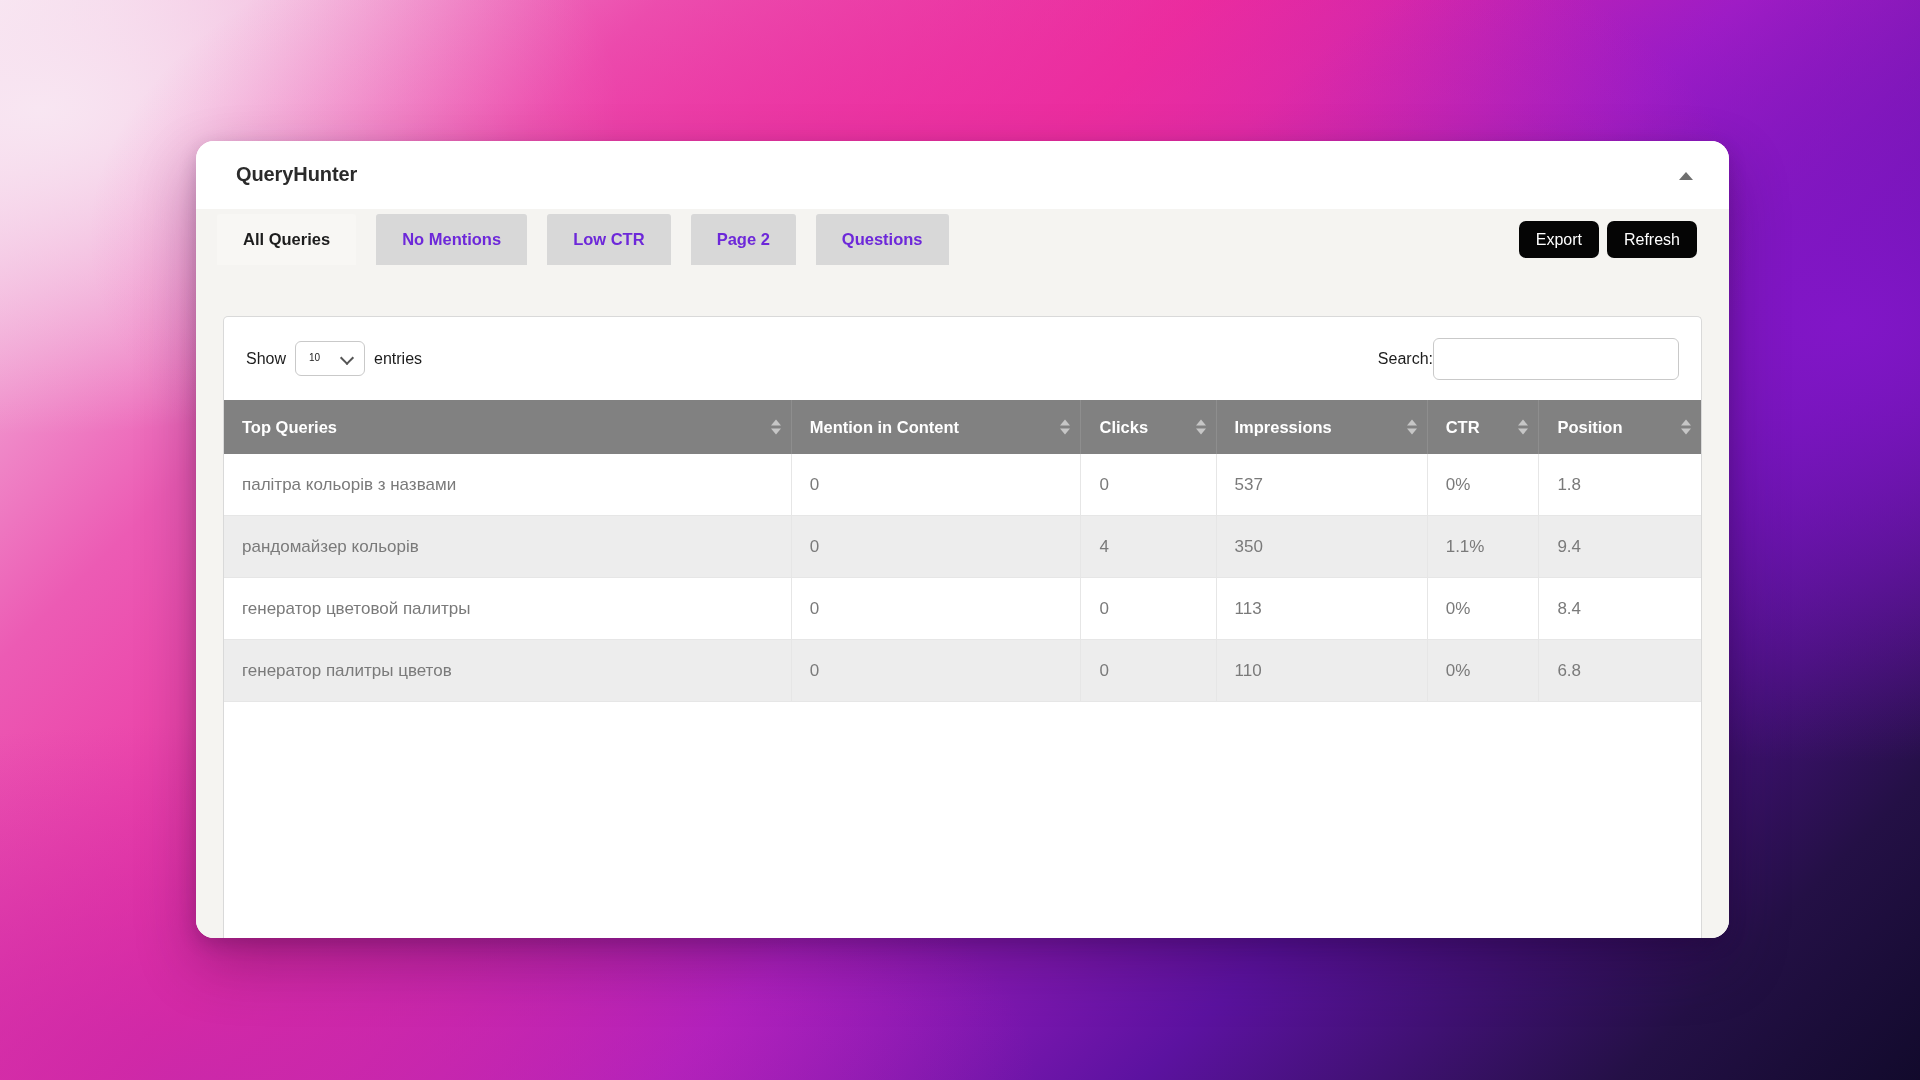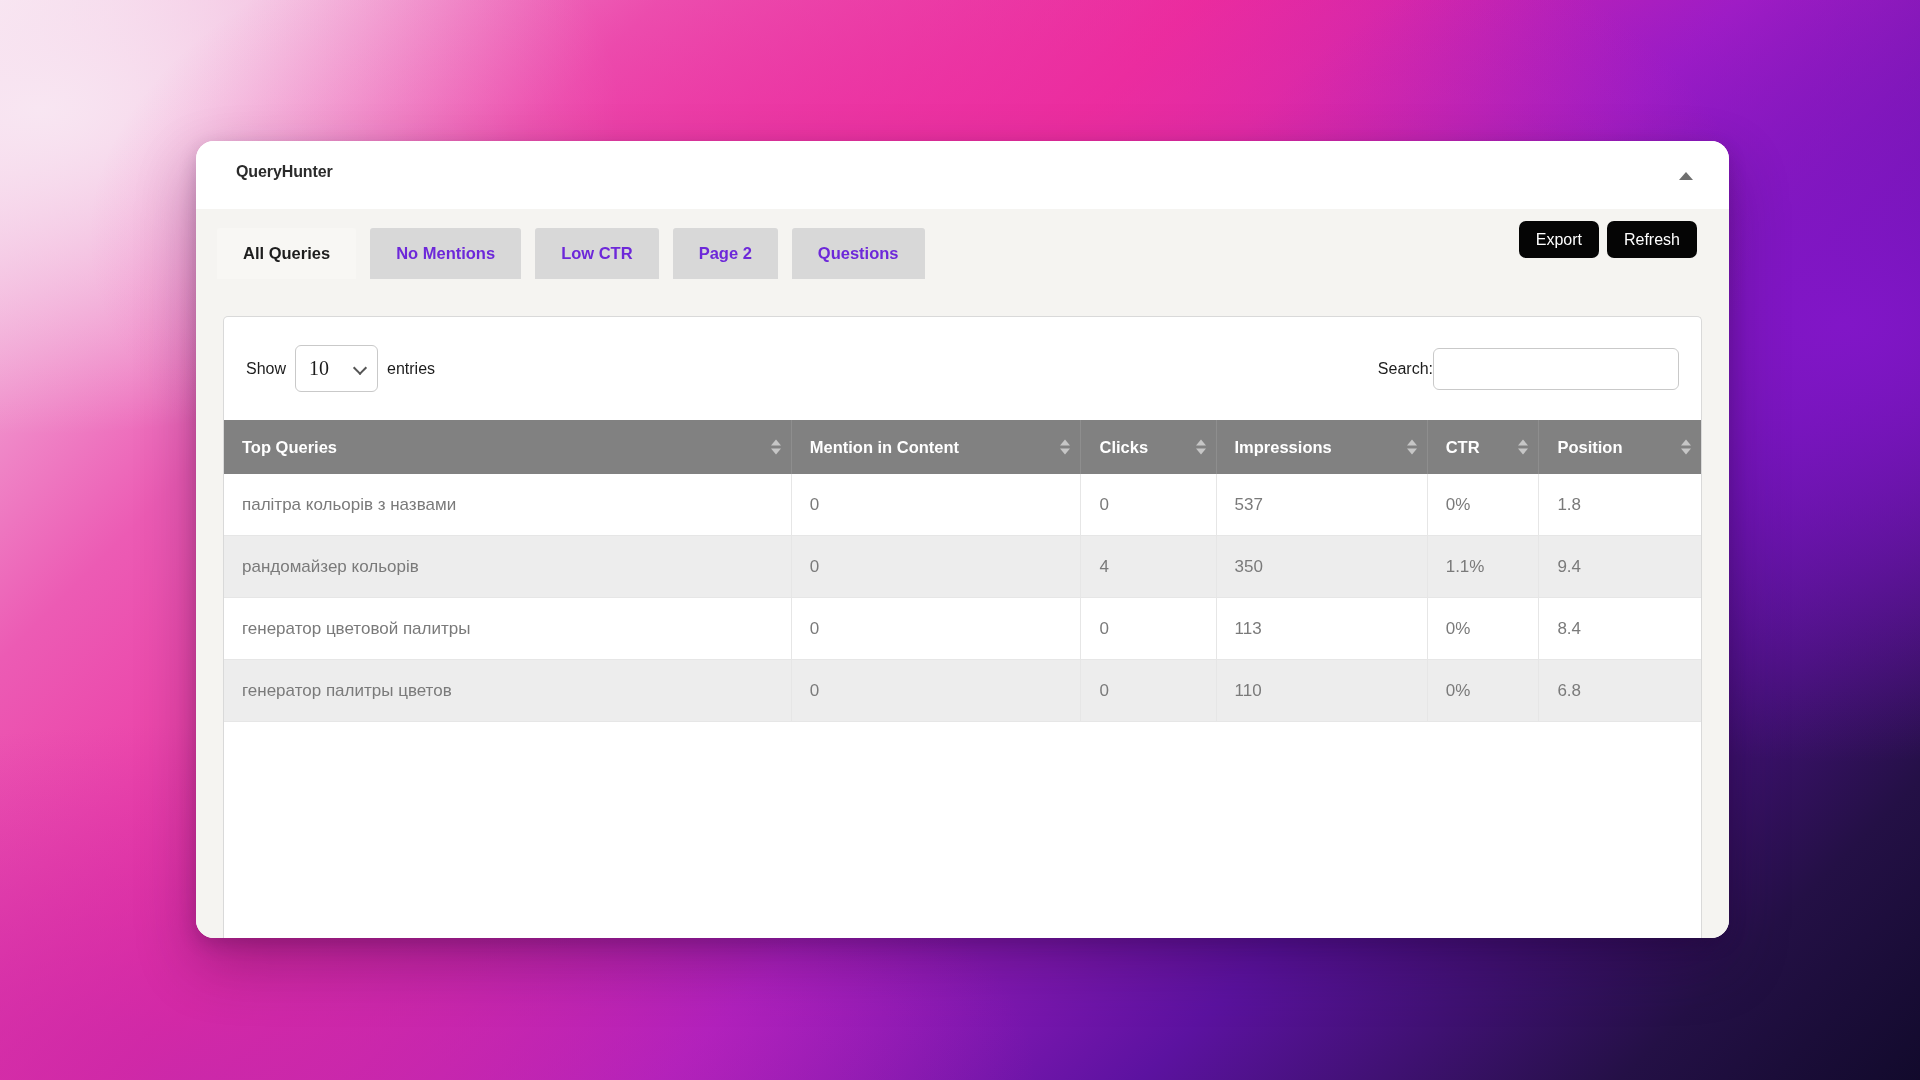--- a/index.html
+++ b/index.html
@@ -37,21 +37,21 @@
   
   .card-header {
     height: 68px;
     position: relative;
     background: #ffffff;
   }
   .card-title {
     position: absolute;
     left: 40px;
     top: 22px;
-    font-size: 16px;
+    font-size: 20px;
     font-weight: bold;
     color: #2b2b2b;
     letter-spacing: -0.1px;
   }
   .collapse-toggle {
     position: absolute;
     right: 30px;
     top: 24px;
     width: 26px;
     height: 22px;
@@ -71,21 +71,22 @@
   .card-body {
     background: #f5f4f1;
     padding: 0 0 0 0;
     height: 729px;
     position: relative;
   }
 
   
   .tabs {
     display: flex;
-    gap: 14px;
+    align-items: flex-end;
+    gap: 20px;
     padding: 19px 0 0 21px;
     height: 56px;
     box-sizing: border-box;
     position: relative;
   }
   .tab {
     height: 51px;
     display: flex;
     align-items: center;
     justify-content: center;
@@ -135,21 +136,21 @@
     background: #ffffff;
     border: 1px solid #d9d9d9;
     border-radius: 5px 5px 0 0;
     border-bottom: none;
     overflow: hidden;
     box-sizing: border-box;
   }
 
   
   .table-controls {
-    height: 103px;
+    height: 83px;
     display: flex;
     align-items: center;
     justify-content: space-between;
     padding: 0 22px;
     box-sizing: border-box;
     border-radius: 9px;
   }
   .length-control {
     display: flex;
     align-items: center;
@@ -161,22 +162,22 @@
     position: relative;
     display: inline-block;
   }
   .entries-select {
     appearance: none;
     -webkit-appearance: none;
     background: #ffffff;
     border: 1px solid #c9c9c9;
     border-radius: 6px;
     padding: 10px 38px 10px 13px;
-    font-family: Liberation Serif, serif;
-    font-size: 20px;
+    font-family: Liberation Sans, sans-serif;
+    font-size: 10px;
     color: #1c1c1c;
     cursor: pointer;
     line-height: 1.25;
   }
   .select-chevron {
     position: absolute;
     right: 13px;
     top: 50%;
     transform: translateY(-60%) rotate(45deg);
     width: 8px;

